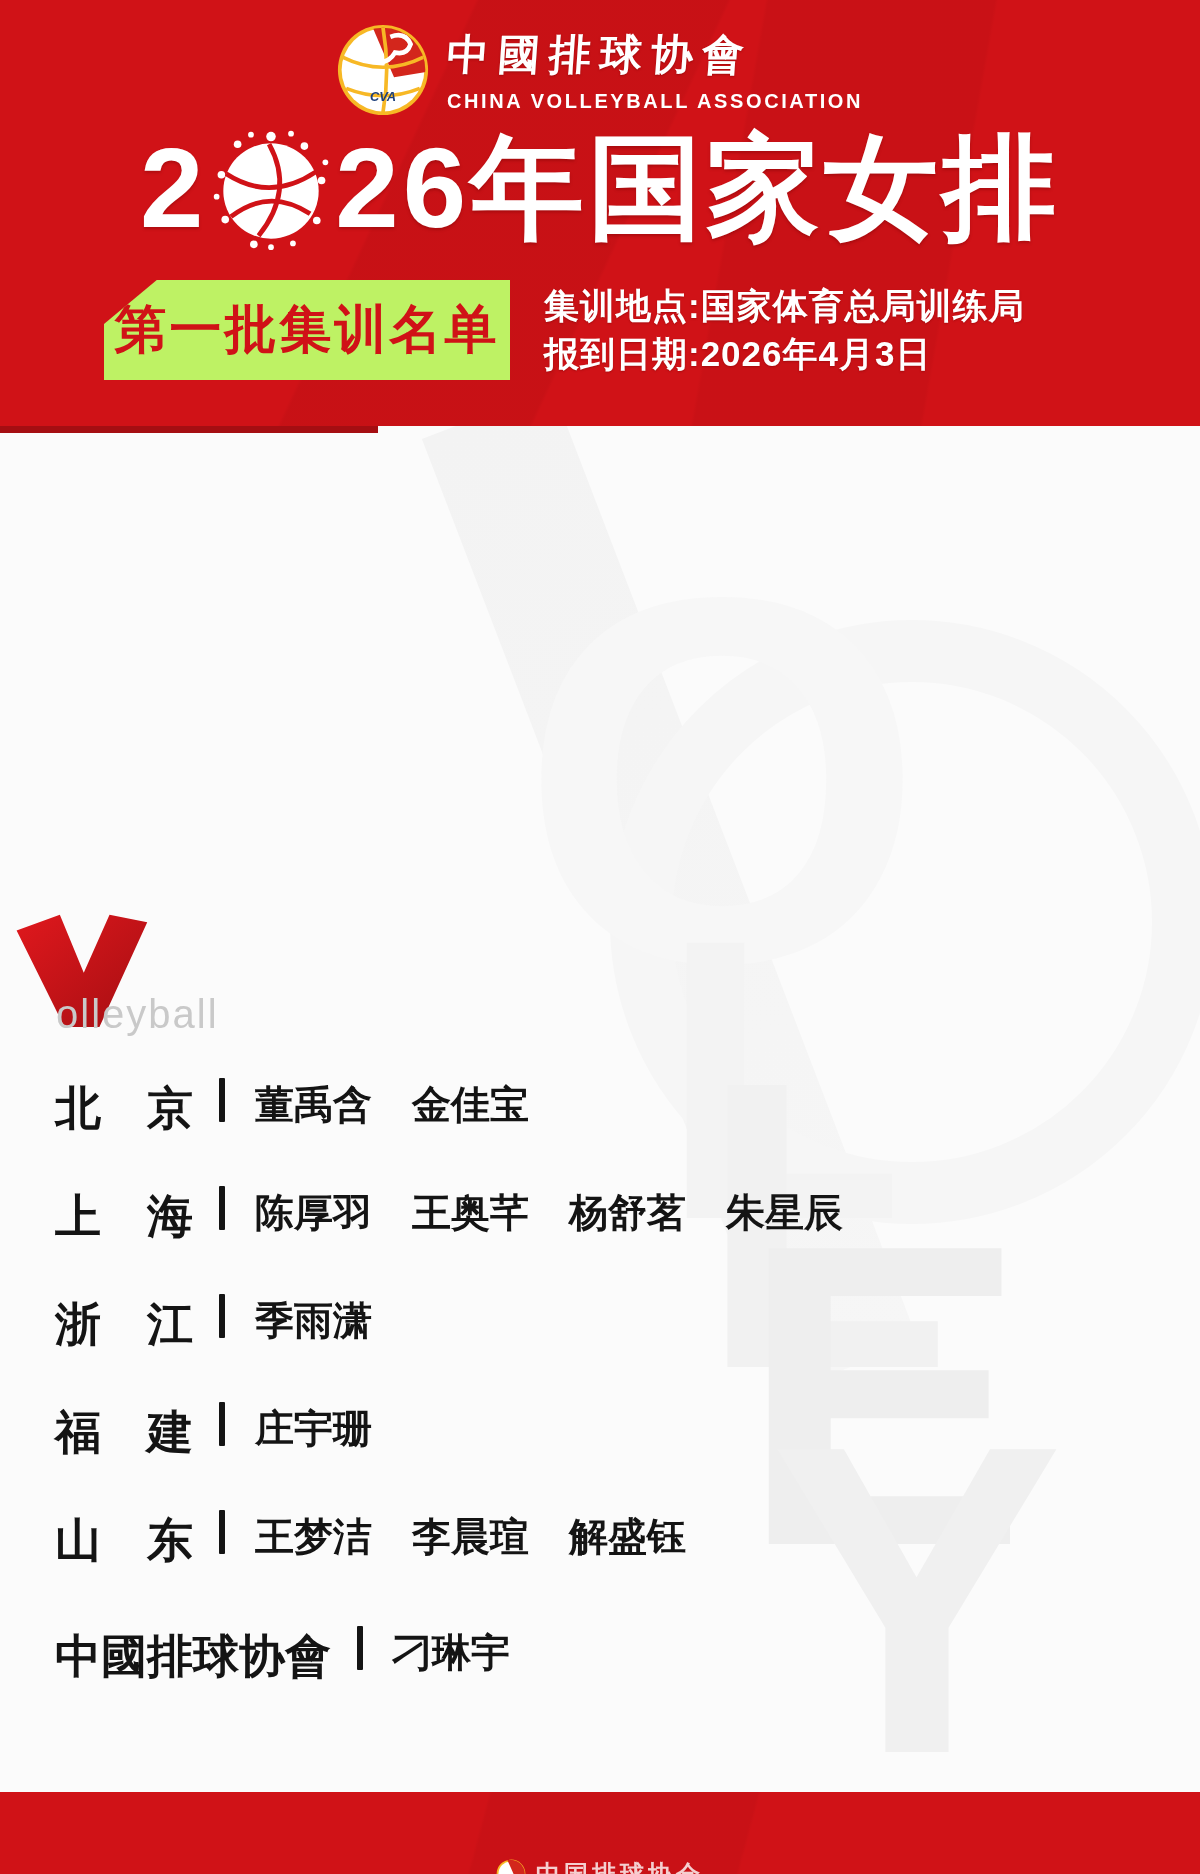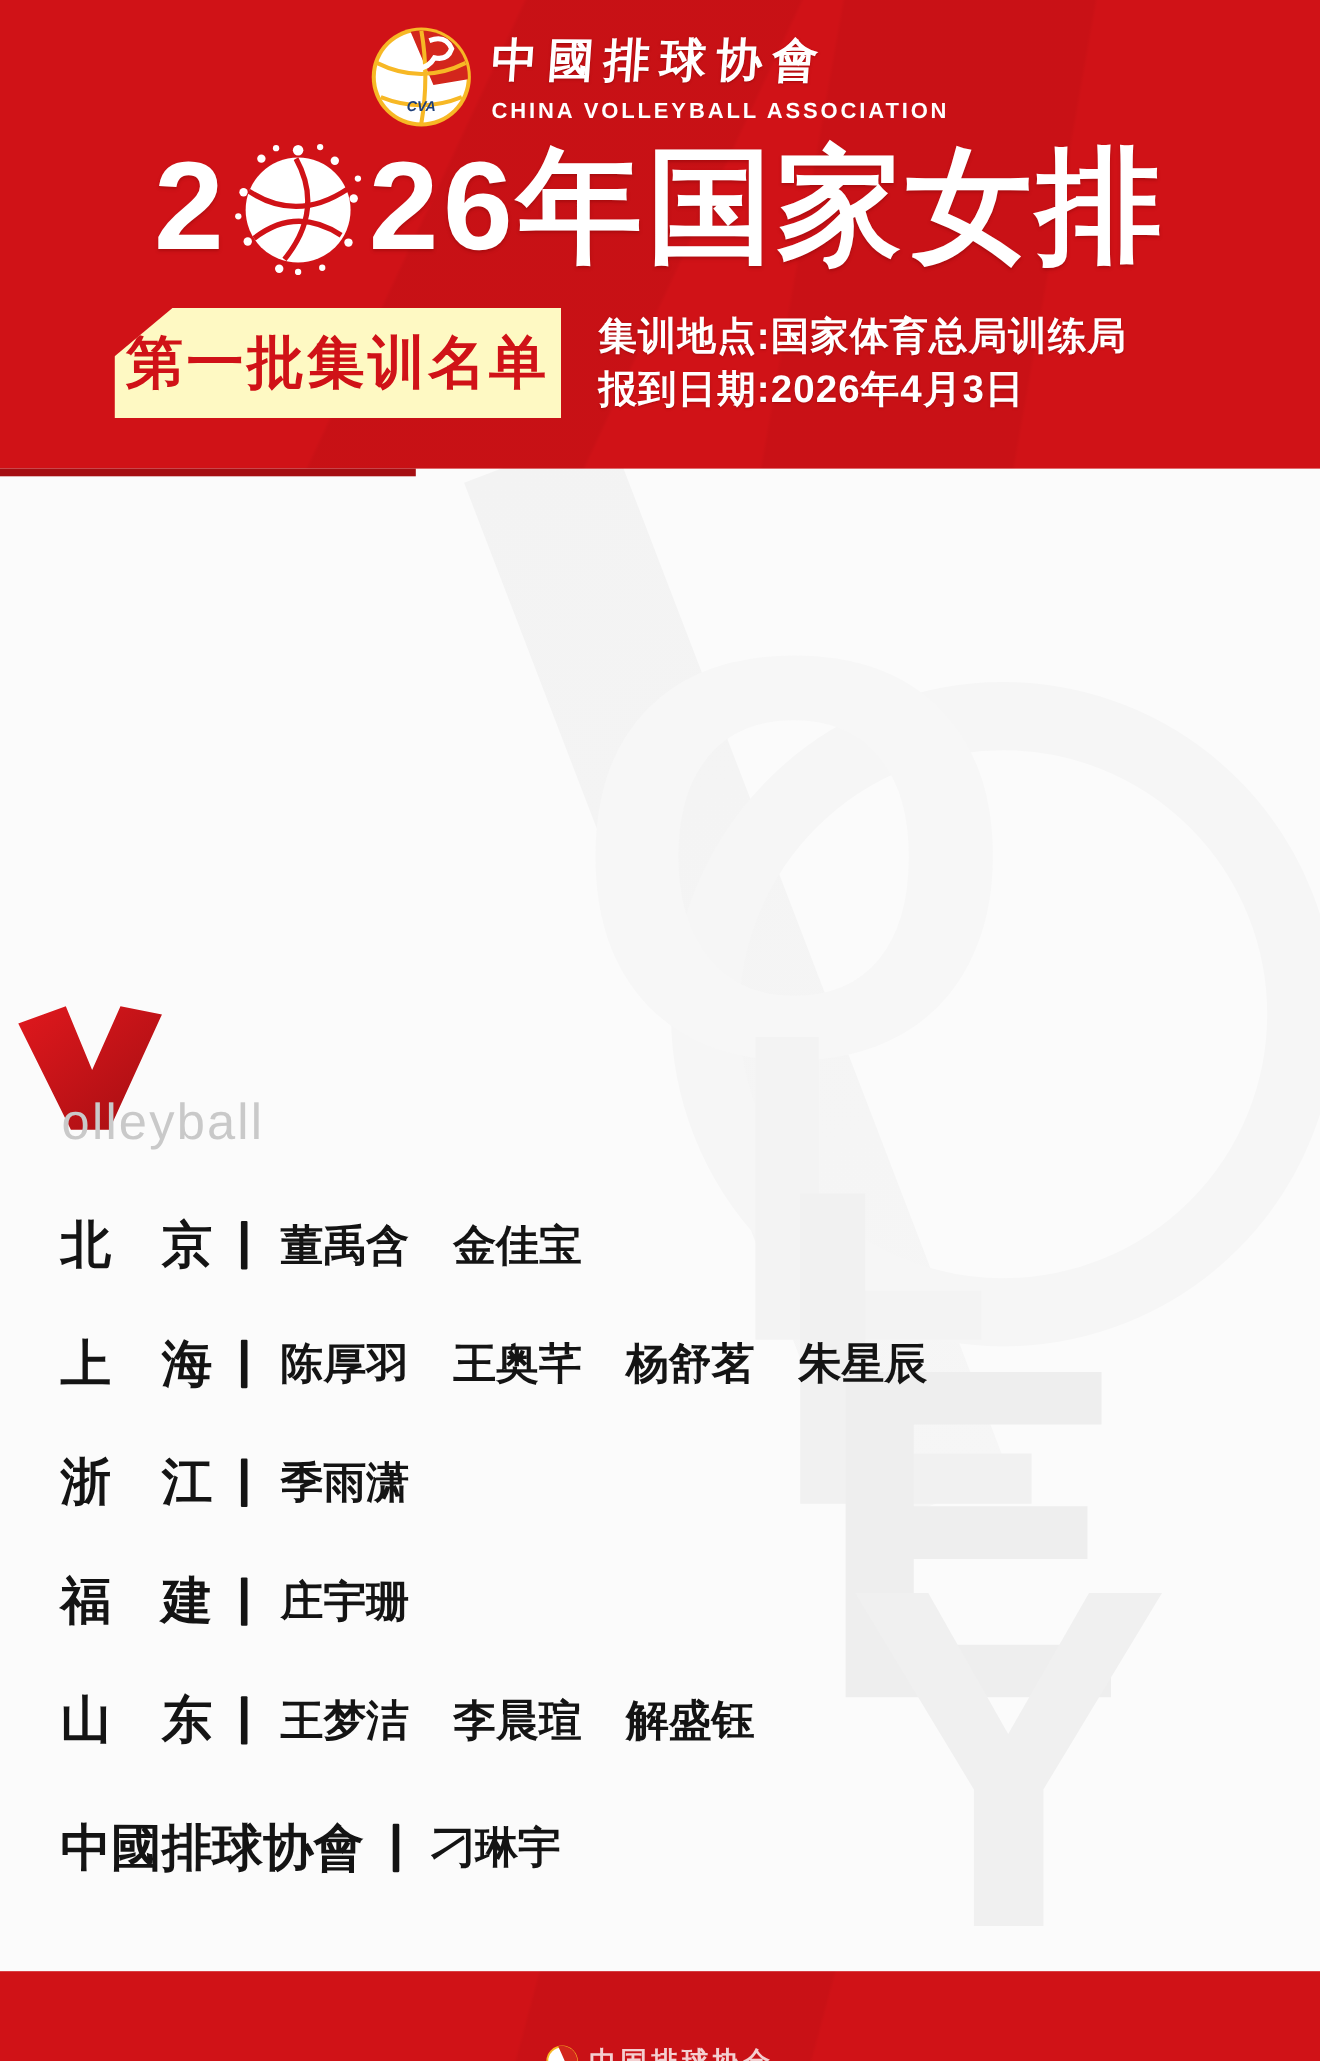--- a/index.html
+++ b/index.html
@@ -32,36 +32,36 @@
   .org-cn{font-family:"Liberation Serif","DejaVu Serif",serif;font-size:42px;font-weight:bold;
     letter-spacing:9px;transform:skewX(-4deg);text-shadow:0 1px 2px rgba(120,0,0,.5);}
   .org-en{font-size:20px;font-weight:bold;letter-spacing:2.6px;margin-top:7px;}
 
   .title-row{position:relative;display:flex;justify-content:center;align-items:center;
     margin-top:10px;color:#fff;font-weight:900;font-size:114px;line-height:1;letter-spacing:4px;
     text-shadow:0 2px 3px rgba(110,0,0,.35);}
   .title-ball{width:124px;height:124px;margin:0 2px;position:relative;top:2px;}
 
   .sub-row{position:relative;display:flex;align-items:center;margin:30px 0 0 104px;}
-  .badge{background:#fef9c3;width:406px;height:100px;display:flex;align-items:center;justify-content:center;
+  .badge{background:#bef264;width:406px;height:100px;display:flex;align-items:center;justify-content:center;
     clip-path:polygon(13% 0,100% 0,100% 100%,0 100%,0 44%);}
   .badge-label{color:#d01217;font-size:52px;font-weight:900;letter-spacing:3px;}
   .header-info{color:#fff;font-weight:800;font-size:35px;line-height:1.38;margin-left:34px;letter-spacing:1px;
     text-shadow:0 1px 2px rgba(110,0,0,.4);}
 
   
   .content{position:relative;z-index:1;}
   .section-header{position:absolute;left:12px;width:600px;height:150px;}
   .section-header.players{top:480px;}
   .v-icon{position:absolute;left:0;top:0;width:138px;height:128px;}
   .sec-title{position:absolute;left:148px;top:12px;font-size:62px;font-weight:700;color:#7b7b7b;letter-spacing:8px;}
-  .sec-sub{position:absolute;left:44px;top:86px;font-size:46px;font-weight:400;color:#c9c9c9;letter-spacing:2px;}
+  .sec-sub{position:absolute;left:44px;top:86px;font-size:40px;font-weight:400;color:#c9c9c9;letter-spacing:2px;}
 
   .roster{position:absolute;left:55px;top:652px;width:1130px;}
-  .roster-row{display:flex;align-items:center;height:108px;}
+  .roster-row{display:flex;align-items:flex-start;height:108px;}
   .roster-row:last-child{margin-top:8px;}
   .region-label{font-size:46px;font-weight:800;color:#141414;white-space:pre;}
   .divider-bar{display:inline-block;width:6px;height:44px;background:#141414;margin:0 30px 0 26px;border-radius:1px;}
   .player-name{font-size:39px;font-weight:800;color:#141414;margin-right:40px;white-space:pre;}
 
   
   .footer{position:absolute;z-index:2;left:0;bottom:0;width:100%;height:82px;background:#d01217;overflow:hidden;}
   .footer::before{content:"";position:absolute;inset:0;
     background:linear-gradient(105deg,transparent 40%,rgba(90,0,0,.06) 40.3%,rgba(90,0,0,.06) 62%,transparent 62.3%);}
   .footer-logo{position:absolute;left:50%;top:66px;transform:translateX(-50%);

